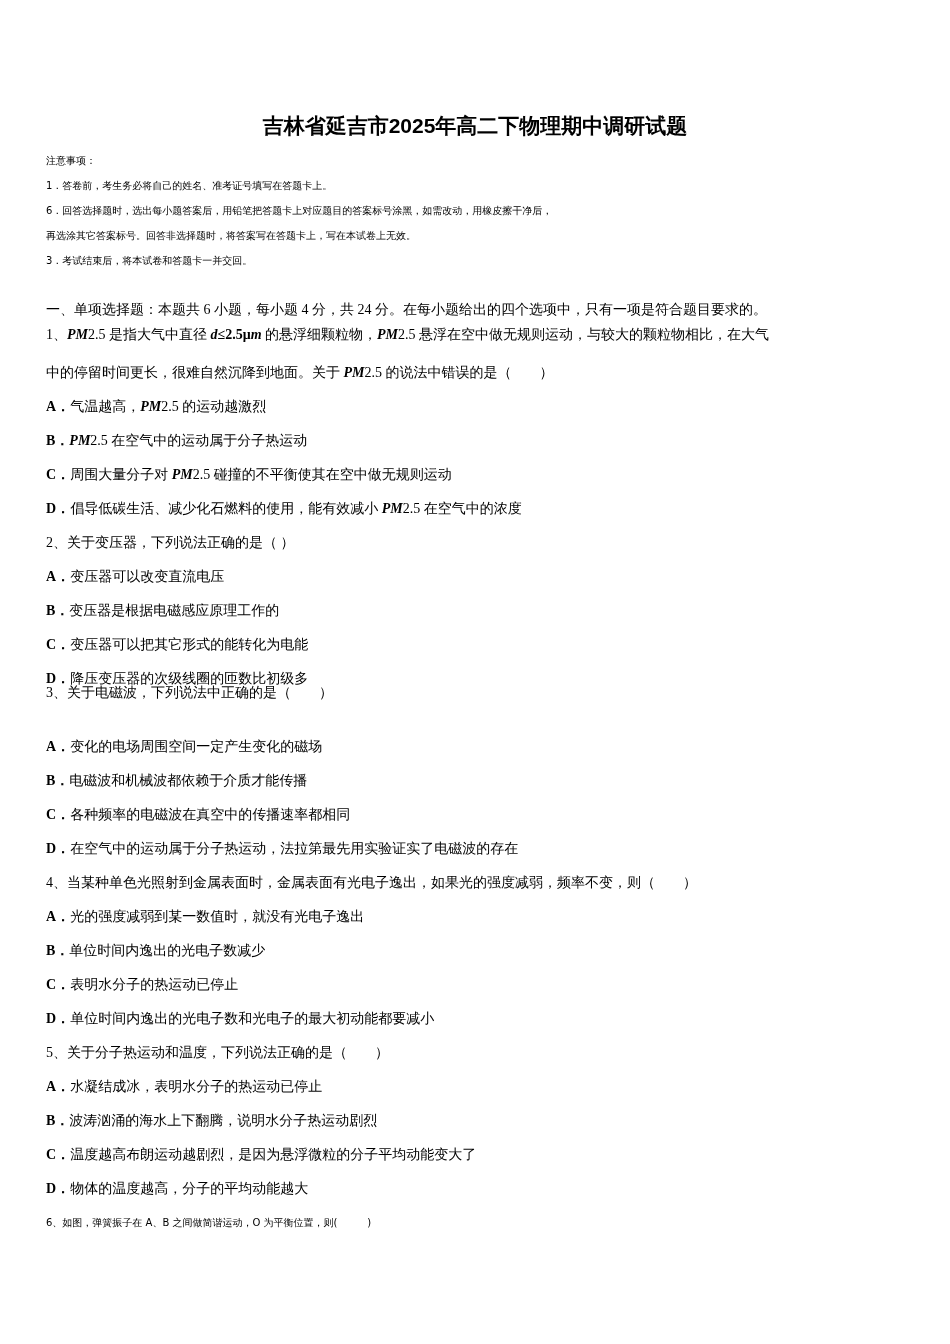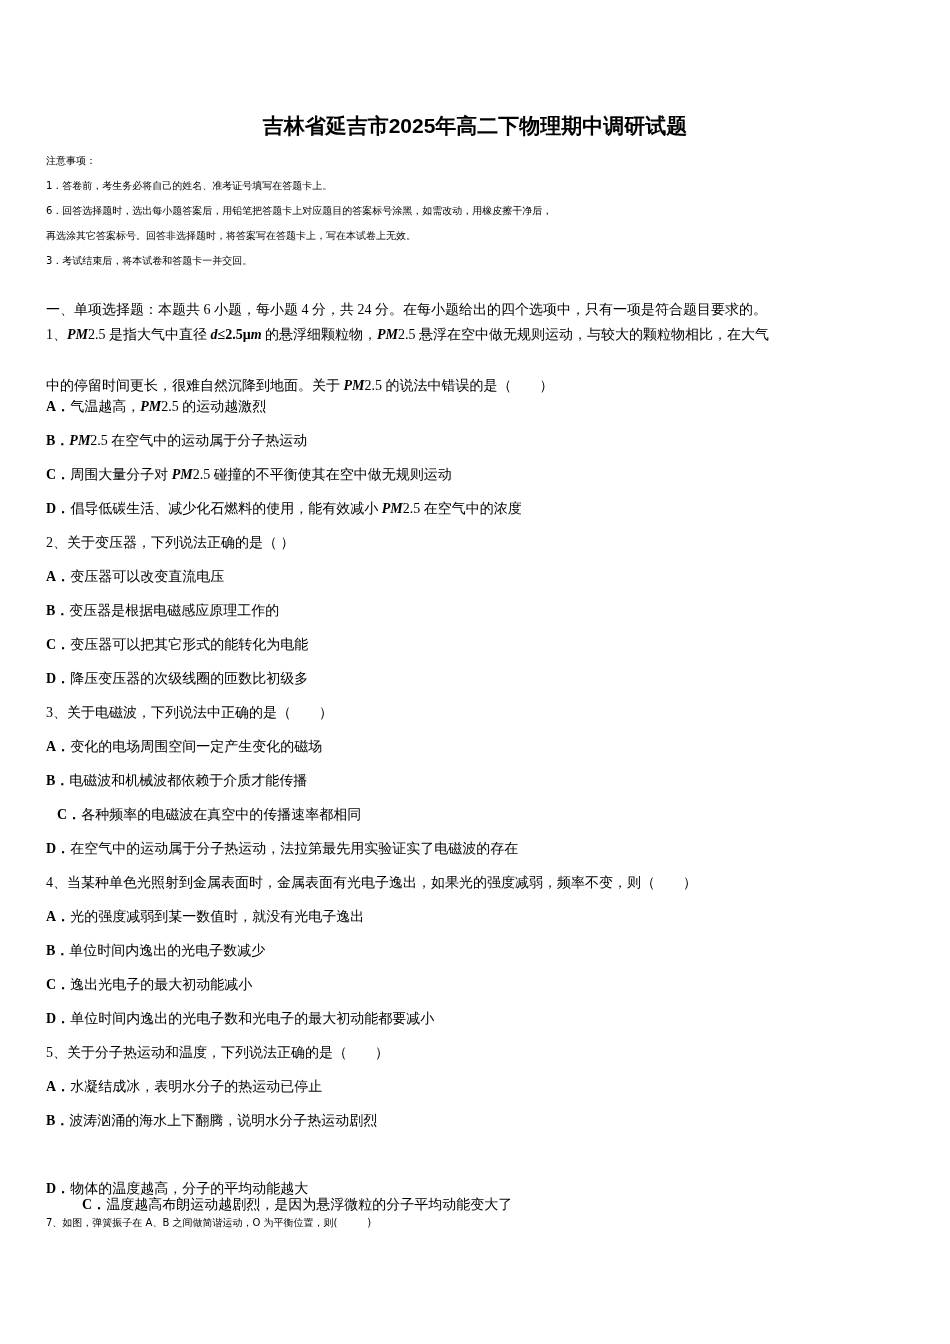--- a/index.html
+++ b/index.html
@@ -62,46 +62,46 @@
 
   <div class="line notice" style="top:151px;">注意事项：</div>
   <div class="line notice" style="top:176px;">1．答卷前，考生务必将自己的姓名、准考证号填写在答题卡上。</div>
   <div class="line notice" style="top:201px;">6．回答选择题时，选出每小题答案后，用铅笔把答题卡上对应题目的答案标号涂黑，如需改动，用橡皮擦干净后，</div>
   <div class="line notice" style="top:226px;">再选涂其它答案标号。回答非选择题时，将答案写在答题卡上，写在本试卷上无效。</div>
   <div class="line notice" style="top:251px;">3．考试结束后，将本试卷和答题卡一并交回。</div>
 
   <div class="line" style="top:300px;">一、单项选择题：本题共 6 小题，每小题 4 分，共 24 分。在每小题给出的四个选项中，只有一项是符合题目要求的。</div>
 
   <div class="line" style="top:325px;"><span>1、</span><span class="it">PM</span><span>2.5 是指大气中直径 </span><span class="it">d</span><span style="font-weight:bold">≤2.5μ</span><span class="it">m</span><span> 的悬浮细颗粒物，</span><span class="it">PM</span><span>2.5 悬浮在空中做无规则运动，与较大的颗粒物相比，在大气</span></div>
-  <div class="line" style="top:376px;"><span>中的停留时间更长，很难自然沉降到地面。关于 </span><span class="it">PM</span><span>2.5 的说法中错误的是（　　）</span></div>
+  <div class="line" style="top:363px;"><span>中的停留时间更长，很难自然沉降到地面。关于 </span><span class="it">PM</span><span>2.5 的说法中错误的是（　　）</span></div>
 
   <div class="line" style="top:397px;"><span class="opt-letter">A．</span><span>气温越高，</span><span class="it">PM</span><span>2.5 的运动越激烈</span></div>
   <div class="line" style="top:431px;"><span class="opt-letter">B．</span><span></span><span class="it">PM</span><span>2.5 在空气中的运动属于分子热运动</span></div>
   <div class="line" style="top:465px;"><span class="opt-letter">C．</span><span>周围大量分子对 </span><span class="it">PM</span><span>2.5 碰撞的不平衡使其在空中做无规则运动</span></div>
   <div class="line" style="top:499px;"><span class="opt-letter">D．</span><span>倡导低碳生活、减少化石燃料的使用，能有效减小 </span><span class="it">PM</span><span>2.5 在空气中的浓度</span></div>
 
   <div class="line" style="top:533px;">2、关于变压器，下列说法正确的是（ ）</div>
   <div class="line" style="top:567px;"><span class="opt-letter">A．</span><span>变压器可以改变直流电压</span></div>
   <div class="line" style="top:601px;"><span class="opt-letter">B．</span><span>变压器是根据电磁感应原理工作的</span></div>
   <div class="line" style="top:669px;"><span class="opt-letter">D．</span><span>降压变压器的次级线圈的匝数比初级多</span></div>
   <div class="line" style="top:635px;"><span class="opt-letter">C．</span><span>变压器可以把其它形式的能转化为电能</span></div>
 
-  <div class="line" style="top:703px;">3、关于电磁波，下列说法中正确的是（　　）</div>
+  <div class="line" style="top:683px;">3、关于电磁波，下列说法中正确的是（　　）</div>
   <div class="line" style="top:737px;"><span class="opt-letter">A．</span><span>变化的电场周围空间一定产生变化的磁场</span></div>
   <div class="line" style="top:771px;"><span class="opt-letter">B．</span><span>电磁波和机械波都依赖于介质才能传播</span></div>
-  <div class="line" style="top:805px;margin-left:11px;"><span class="opt-letter">C．</span><span>各种频率的电磁波在真空中的传播速率都相同</span></div>
+  <div class="line" style="top:805px;"><span class="opt-letter">C．</span><span>各种频率的电磁波在真空中的传播速率都相同</span></div>
   <div class="line" style="top:839px;"><span class="opt-letter">D．</span><span>在空气中的运动属于分子热运动，法拉第最先用实验证实了电磁波的存在</span></div>
 
   <div class="line" style="top:873px;">4、当某种单色光照射到金属表面时，金属表面有光电子逸出，如果光的强度减弱，频率不变，则（　　）</div>
   <div class="line" style="top:907px;"><span class="opt-letter">A．</span><span>光的强度减弱到某一数值时，就没有光电子逸出</span></div>
   <div class="line" style="top:941px;"><span class="opt-letter">B．</span><span>单位时间内逸出的光电子数减少</span></div>
-  <div class="line" style="top:975px;"><span class="opt-letter">C．</span><span>逸出光电子的最大初动能减小</span></div>
+  <div class="line" style="top:975px;"><span class="opt-letter">C．</span><span>表明水分子的热运动已停止</span></div>
   <div class="line" style="top:1009px;"><span class="opt-letter">D．</span><span>单位时间内逸出的光电子数和光电子的最大初动能都要减小</span></div>
 
   <div class="line" style="top:1043px;">5、关于分子热运动和温度，下列说法正确的是（　　）</div>
   <div class="line" style="top:1077px;"><span class="opt-letter">A．</span><span>水凝结成冰，表明水分子的热运动已停止</span></div>
   <div class="line" style="top:1111px;"><span class="opt-letter">B．</span><span>波涛汹涌的海水上下翻腾，说明水分子热运动剧烈</span></div>
-  <div class="line" style="top:1195px;margin-left:36px;"><span class="opt-letter">C．</span><span>温度越高布朗运动越剧烈，是因为悬浮微粒的分子平均动能变大了</span></div>
+  <div class="line" style="top:1145px;"><span class="opt-letter">C．</span><span>温度越高布朗运动越剧烈，是因为悬浮微粒的分子平均动能变大了</span></div>
   <div class="line" style="top:1179px;"><span class="opt-letter">D．</span><span>物体的温度越高，分子的平均动能越大</span></div>
 
-  <div class="line notice" style="top:1213px;">7、如图，弹簧振子在 A、B 之间做简谐运动，O 为平衡位置，则(　　　)</div>
+  <div class="line notice" style="top:1213px;">6、如图，弹簧振子在 A、B 之间做简谐运动，O 为平衡位置，则(　　　)</div>
 
 </div>
 
 </body></html>

